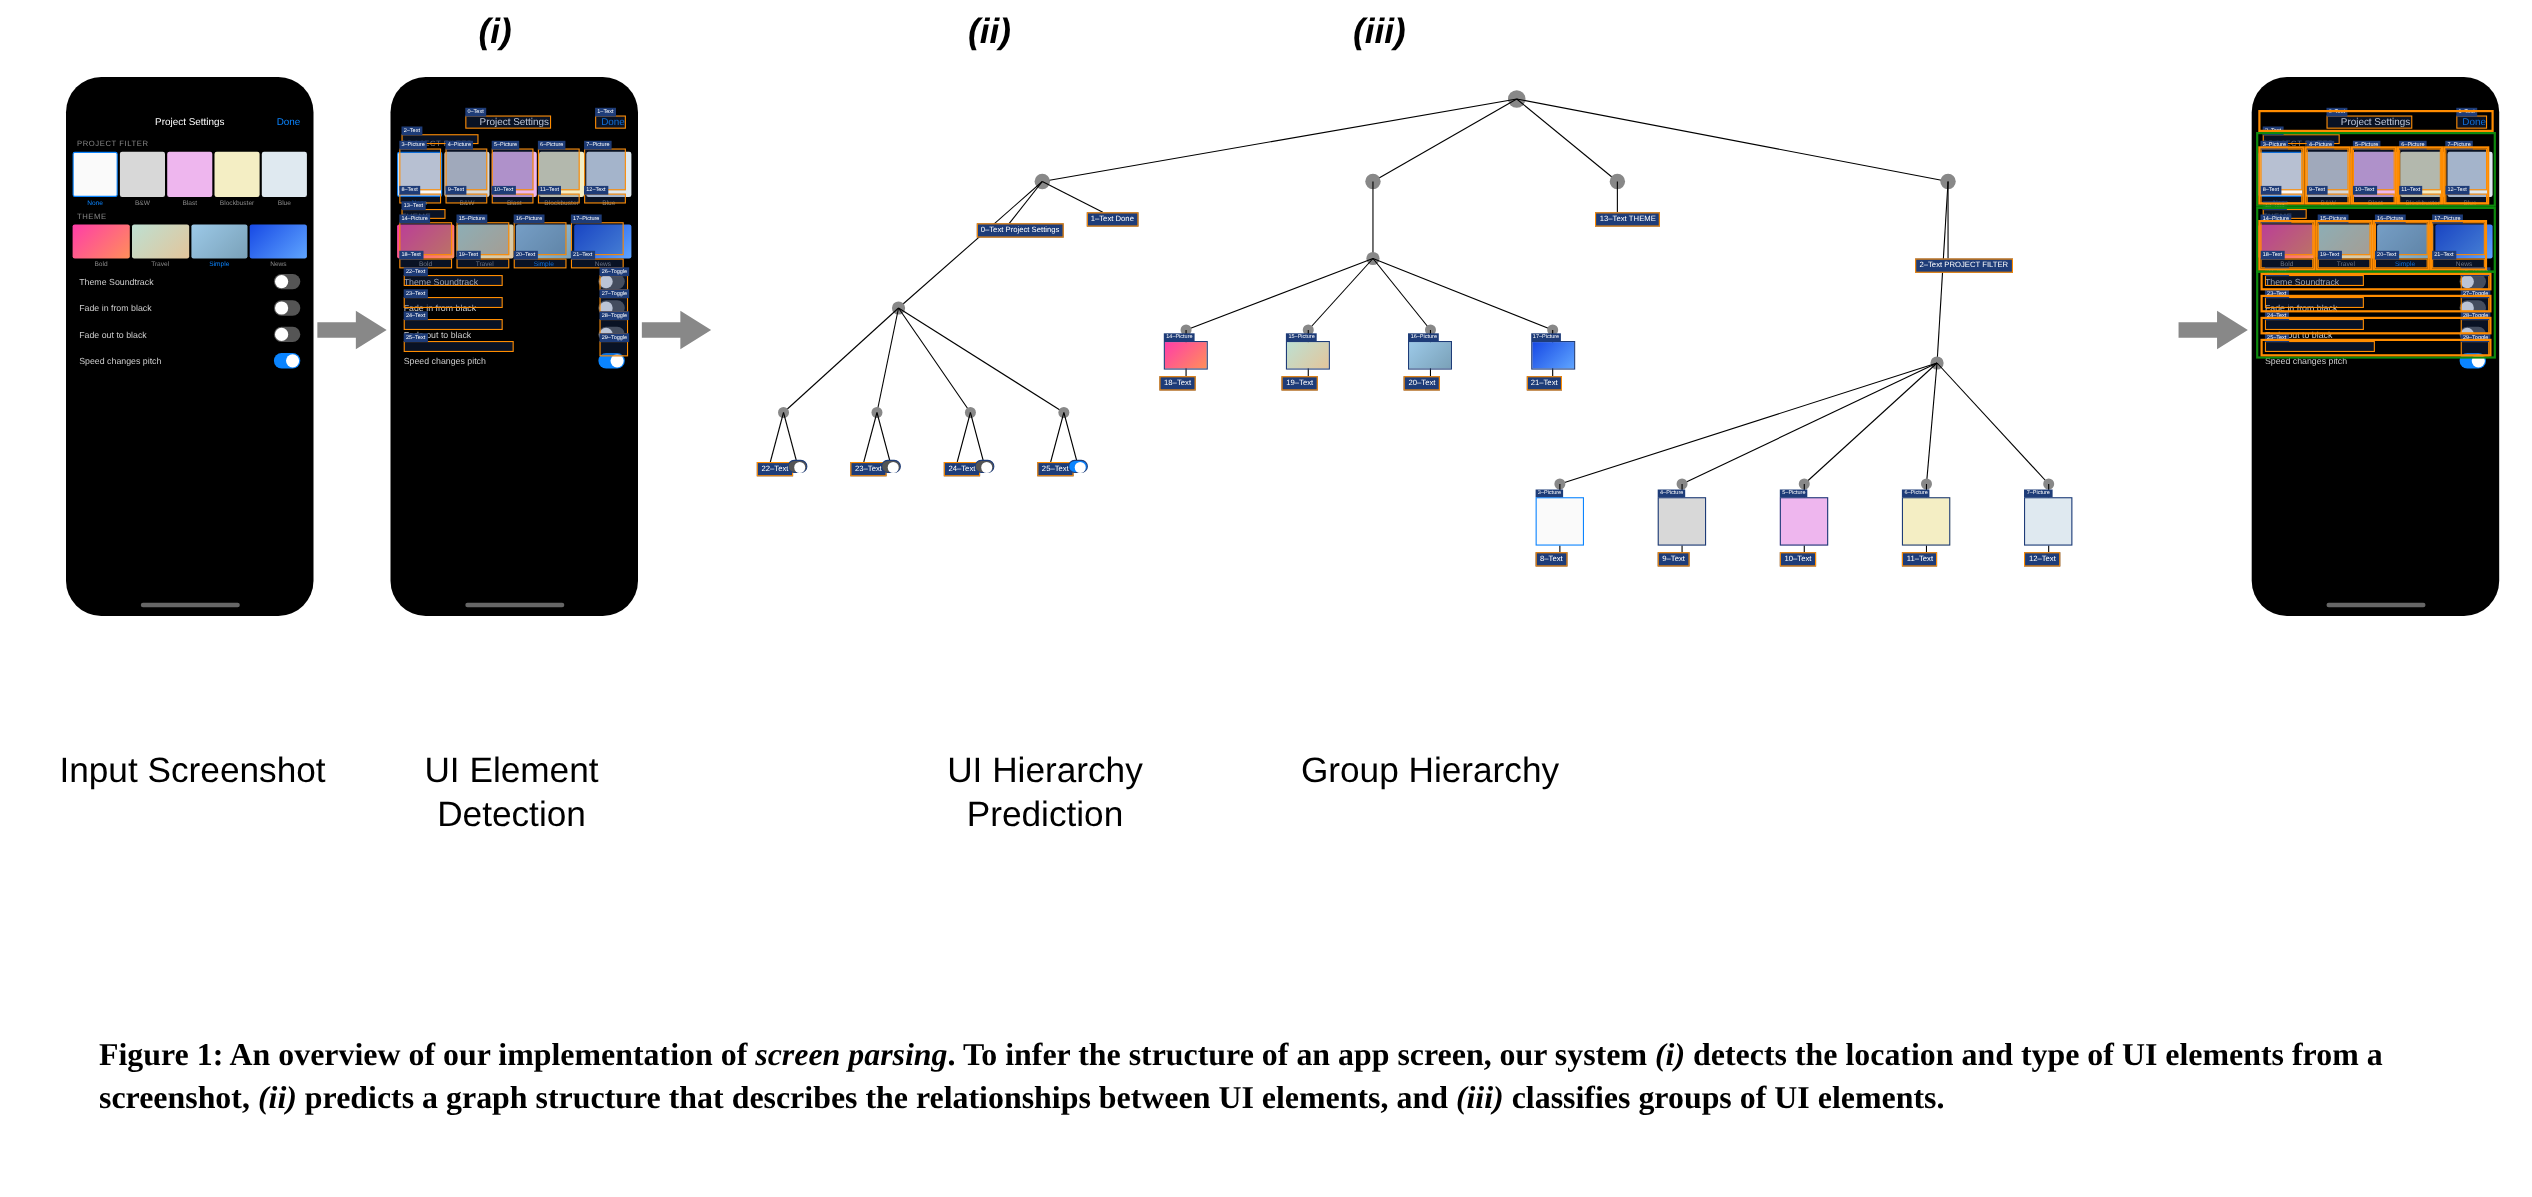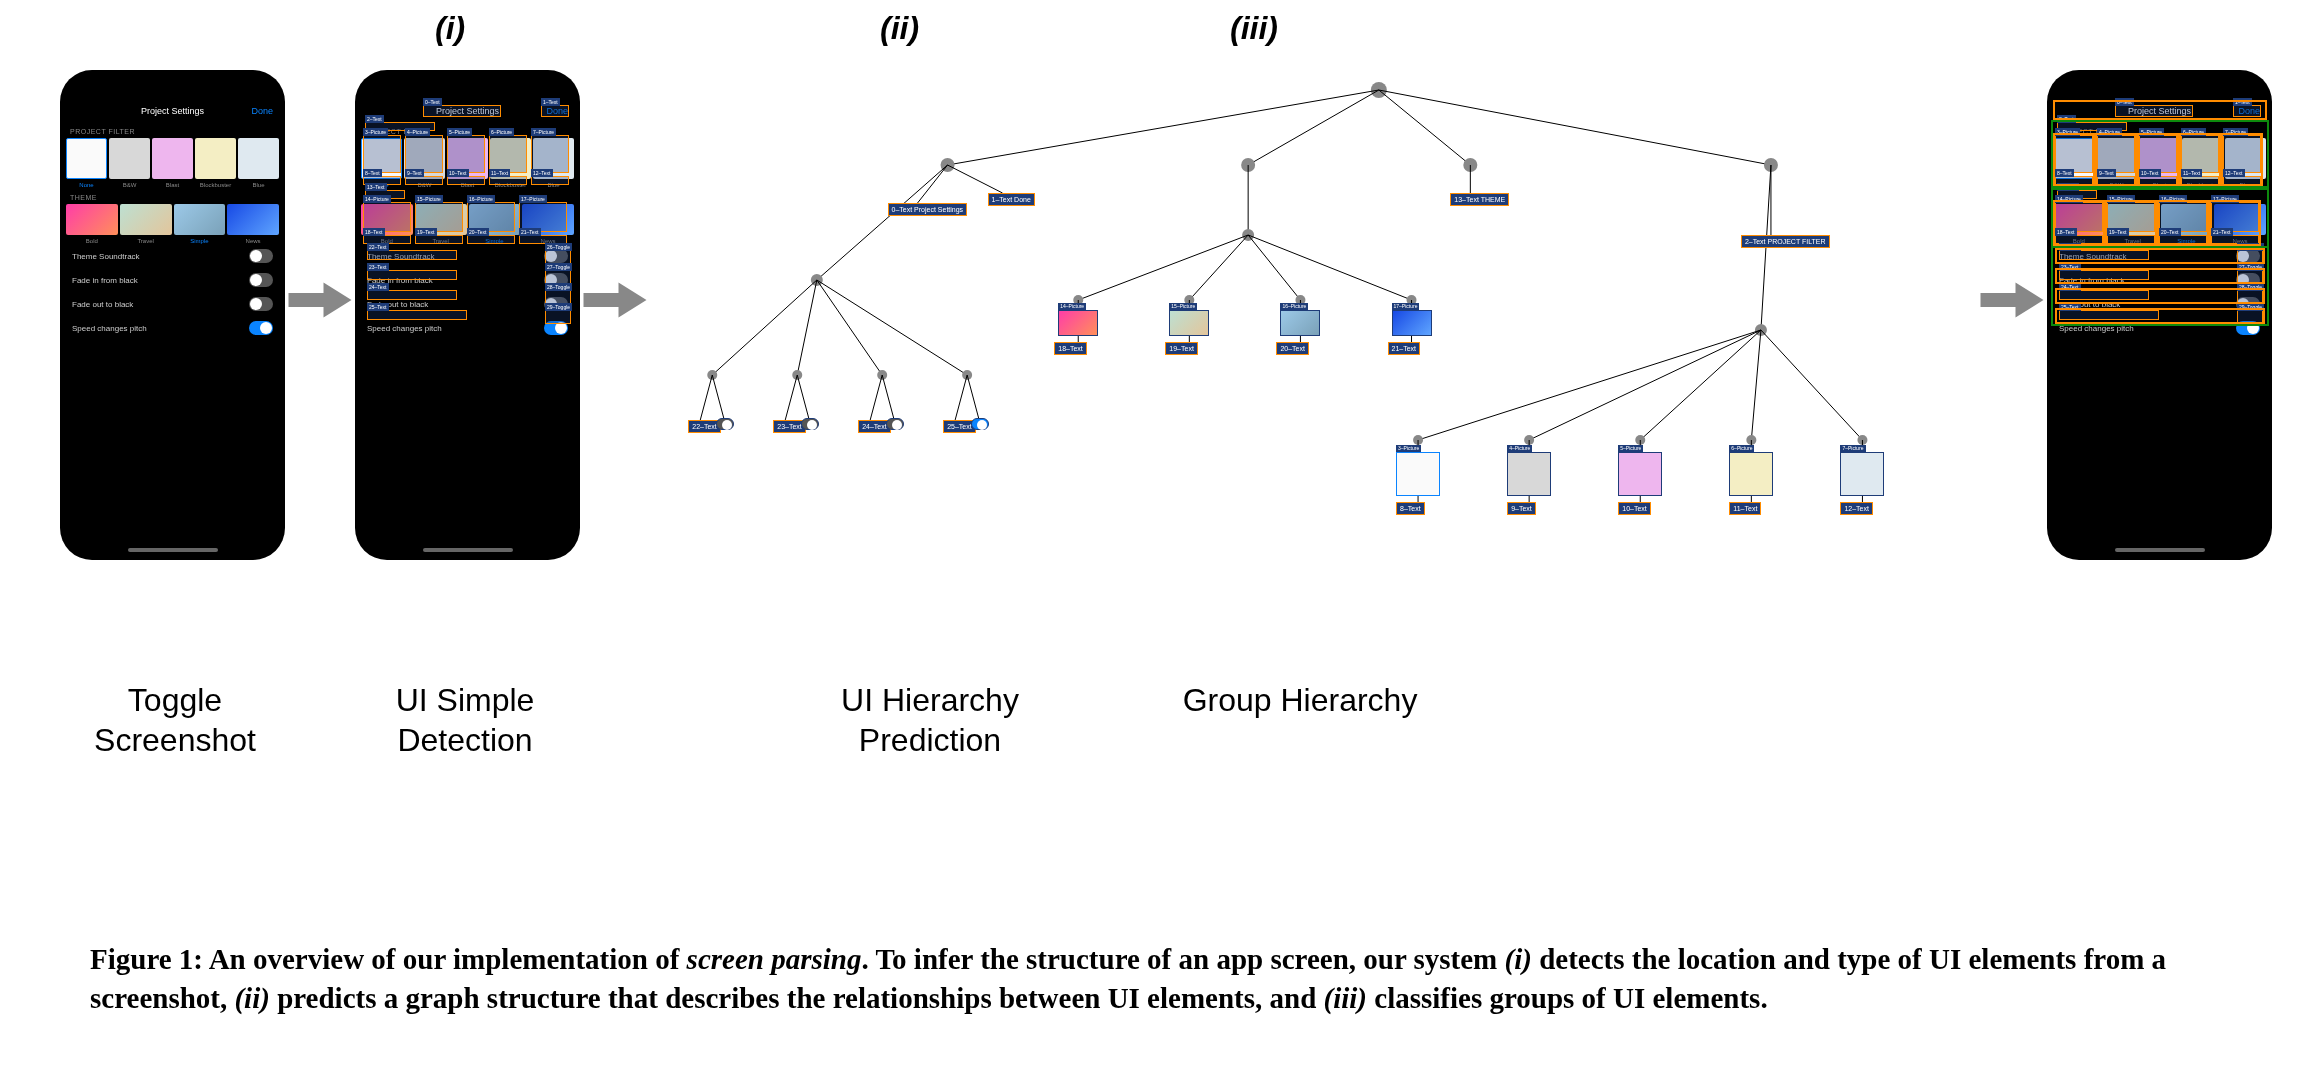--- a/index.html
+++ b/index.html
@@ -787,24 +787,24 @@
           <div class="group-box orange" style="left: 8px; top: 178px; width: 210px; height: 16px;"></div>
           <div class="group-box orange" style="left: 8px; top: 198px; width: 210px; height: 16px;"></div>
           <div class="group-box orange" style="left: 8px; top: 218px; width: 210px; height: 16px;"></div>
           <div class="group-box orange" style="left: 8px; top: 238px; width: 210px; height: 16px;"></div>
         </div>
     </div>
 
   </div>
 
   <div class="stage-labels-bottom">
-    <div class="stage-label" style="left:45px; width:260px">Toggle Screenshot</div>
-    <div class="stage-label" style="left:335px; width:260px; white-space:pre-line">UI Simple
+    <div class="stage-label" style="left:45px; width:260px">Input Screenshot</div>
+    <div class="stage-label" style="left:335px; width:260px; white-space:pre-line">UI Element
 Detection</div>
-    <div class="stage-label" style="left:780px; width:300px; white-space:pre-line">UI Hierarchy
+    <div class="stage-label" style="left:800px; width:300px; white-space:pre-line">UI Hierarchy
 Prediction</div>
     <div class="stage-label" style="left:1170px; width:260px">Group Hierarchy</div>
   </div>
 
 </div>
 
 <div class="caption">
   <span>Figure 1:</span><span> An overview of our implementation of </span><span class="it">screen parsing</span><span>. To infer the structure of an app screen, our system </span><span class="it">(i)</span><span> detects the location and type of UI elements from a screenshot, </span><span class="it">(ii)</span><span> predicts a graph structure that describes the relationships between UI elements, and </span><span class="it">(iii)</span><span> classifies groups of UI elements.</span>
 </div>
 

